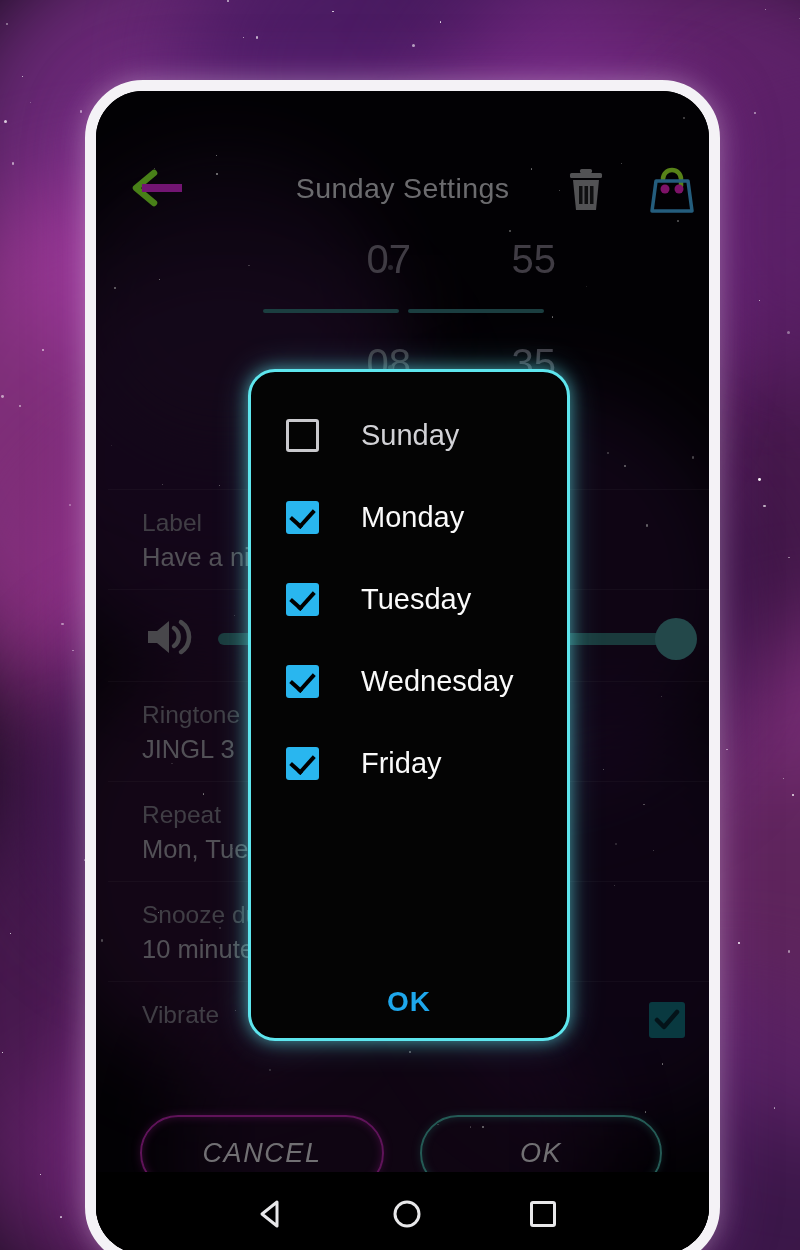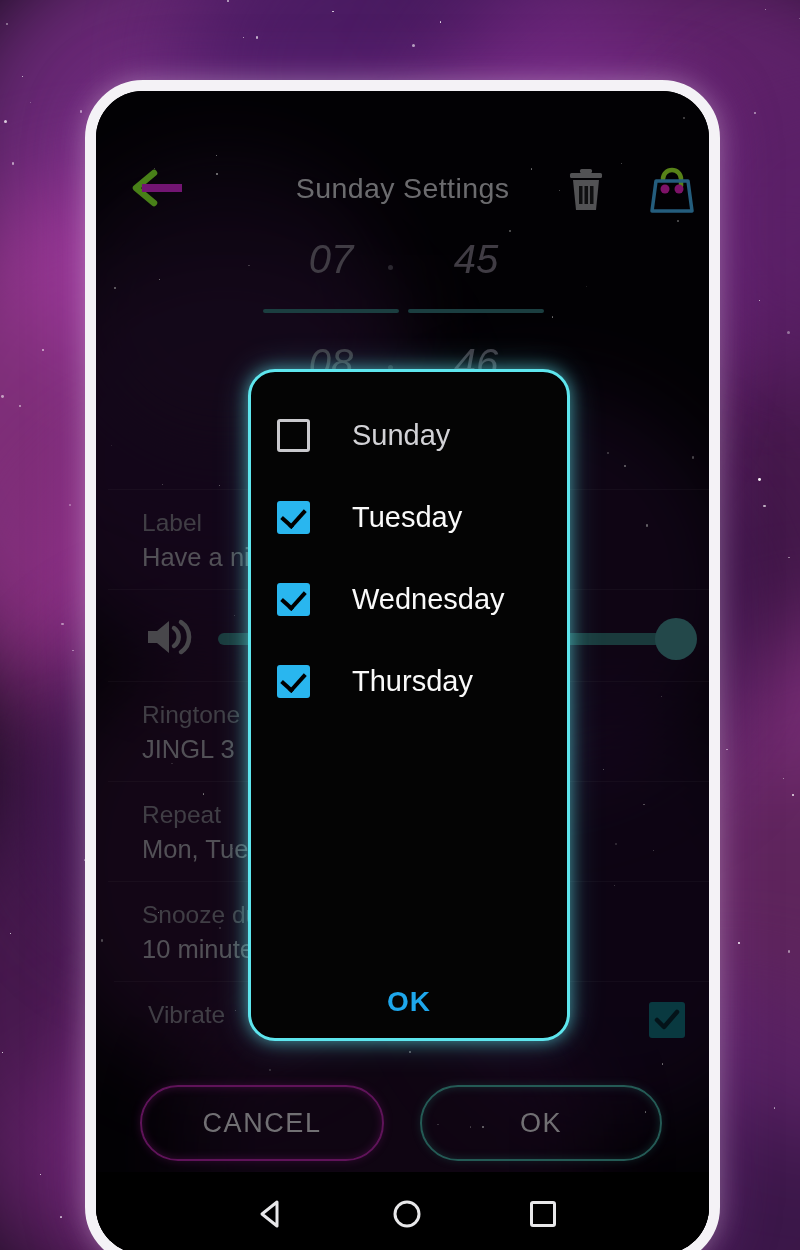--- a/index.html
+++ b/index.html
@@ -32,21 +32,21 @@
   #back-btn { position:absolute; left:28px; top:10px; width:70px; height:50px; }
   #title {
     position:absolute; left:0; top:10px; width:100%; text-align:center;
     color:#b9b9be; font-size:28.5px; letter-spacing:.4px; line-height:50px;
   }
   #trash-btn { position:absolute; left:466px; top:12px; width:48px; height:50px; }
   #shop-btn  { position:absolute; left:546px; top:8px; width:60px; height:58px; }
 
   
   #timepicker { position:absolute; left:0; top:140px; width:100%; height:240px; }
-  .tcol { position:absolute; width:160px; text-align:center;font-style:italic; }
+  .tcol { position:absolute; width:160px; text-align:right; }
   #tc-h { left:155px; } #tc-m { left:300px; }
   .tval { color:#55505c; font-size:40px; font-weight:300; line-height:56px; }
   .tval.hi { color:#6e6876; }
   .tdiv { height:4px; background:#2f6b6e; border-radius:2px; margin:22px 12px; }
   .tdot { position:absolute; left:292px; width:5px; height:5px; background:#4a4452; border-radius:50%; }
 
   
   #settings { position:absolute; left:12px; top:398px; width:100%; }
   .srow {
     position:relative; padding:16px 34px 14px 34px;
@@ -57,49 +57,49 @@
   #row-volume { height:92px; padding-top:20px; }
   #spk { position:absolute; left:36px; top:26px; width:52px; height:42px; }
   #slider-track {
     position:absolute; left:110px; top:43px; right:48px; height:12px;
     background:#2d6468; border-radius:6px;
   }
   #slider-thumb {
     position:absolute; right:24px; top:28px; width:42px; height:42px;
     background:#3d7d80; border-radius:50%;
   }
-  #row-vibrate { height:74px;margin-left:6px; }
+  #row-vibrate { height:74px; }
   #vib-check {
     position:absolute; right:36px; top:20px; width:36px; height:36px;
     background:#11626f; border-radius:3px;
   }
 
   
-  #actions { position:absolute; left:0; top:994px; width:100%; height:100px; }
+  #actions { position:absolute; left:0; top:1024px; width:100%; height:100px;font-style:italic; }
   .abtn {
     position:absolute; top:0; height:76px; border-radius:38px;
     color:#c3c1c7; font-size:27px; letter-spacing:1.6px;
     display:flex; align-items:center; justify-content:center; background:transparent;
   }
   #btn-cancel { left:44px; width:244px; border:2.5px solid #a4229a; box-shadow:0 0 9px rgba(190,40,180,.45) inset,0 0 9px rgba(190,40,180,.35); }
   #btn-ok     { left:324px; width:242px; border:2.5px solid #3f9c93; box-shadow:0 0 9px rgba(60,170,160,.40) inset,0 0 9px rgba(60,170,160,.30); }
 
   
   #navbar { position:absolute; left:0; bottom:0; width:100%; height:82px; background:#000; }
   .navbtn { position:absolute; top:22px; width:40px; height:40px; }
 
   
   #scrim { position:absolute; inset:0; background:rgba(0,0,0,.42); }
   #day-dialog {
     position:absolute; left:152px; top:278px; width:322px; height:672px;
     background:#040404; border:3px solid #5ee6ee; border-radius:27px;
     box-shadow:0 0 16px rgba(94,230,238,.55), 0 0 34px rgba(94,230,238,.28);
     padding:22px 0 0 0;
   }
-  .dayrow { display:flex; align-items:center; height:82px; padding-left:26px; }
+  .dayrow { display:flex; align-items:center; height:82px; padding-left:35px; }
   .cbox { width:33px; height:33px; border-radius:3px; flex:0 0 auto; position:relative; }
   .cbox.off { border:3px solid #c9c9cd; background:transparent; }
   .cbox.on  { background:#29b6ef; }
   .cbox.on::after {
     content:""; position:absolute; left:9px; top:3px;
     width:11px; height:19px; border:solid #000; border-width:0 4px 4px 0;
     transform:rotate(42deg);
   }
   .dayname { margin-left:42px; color:#fafafa; font-size:29px; line-height:34px; }
   .dayname.off { color:#d2d2d6; }
@@ -395,23 +395,23 @@
 
     <div id="timepicker">
       <div class="tcol" id="tc-h">
         <div class="tval hi">07</div>
         <div class="tdiv"></div>
         <div class="tval hi">08</div>
       </div>
       <div class="tdot" style="top:34px;"></div>
       <div class="tdot" style="top:134px;"></div>
       <div class="tcol" id="tc-m">
-        <div class="tval hi">45</div>
+        <div class="tval hi">55</div>
         <div class="tdiv"></div>
-        <div class="tval hi">46</div>
+        <div class="tval hi">35</div>
       </div>
     </div>
 
     <div id="settings">
 
       <div class="srow">
         <div class="lbl">Label</div>
         <div class="val">Have a nice day!</div>
       </div>
 
@@ -460,29 +460,33 @@
     <div id="scrim"></div>
 
     <div id="day-dialog">
 
       <div class="dayrow">
         <div class="cbox off"></div>
         <div class="dayname off">Sunday</div>
       </div>
       <div class="dayrow">
         <div class="cbox on"></div>
+        <div class="dayname">Monday</div>
+      </div>
+      <div class="dayrow">
+        <div class="cbox on"></div>
         <div class="dayname">Tuesday</div>
       </div>
       <div class="dayrow">
         <div class="cbox on"></div>
         <div class="dayname">Wednesday</div>
       </div>
       <div class="dayrow">
         <div class="cbox on"></div>
-        <div class="dayname">Thursday</div>
+        <div class="dayname">Friday</div>
       </div>
 
       <div id="dialog-ok">OK</div>
     </div>
 
     <div id="navbar">
       <div class="navbtn" style="left:155px;">
         <svg width="40" height="40" viewBox="0 0 40 40">
           <path d="M26 8 L11 20 L26 32 Z" fill="none" stroke="#e8e8ea" stroke-width="3" stroke-linejoin="round"></path>
         </svg>

